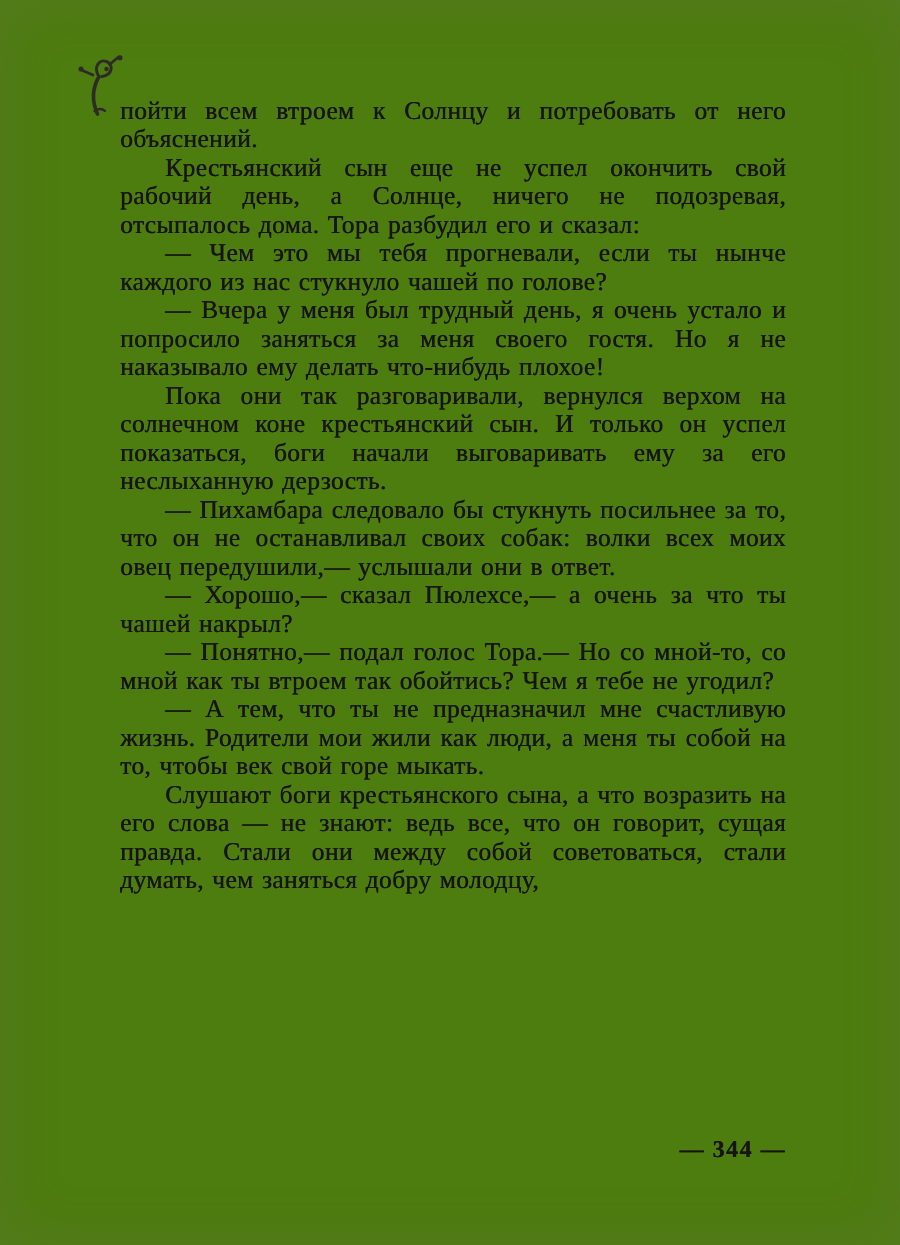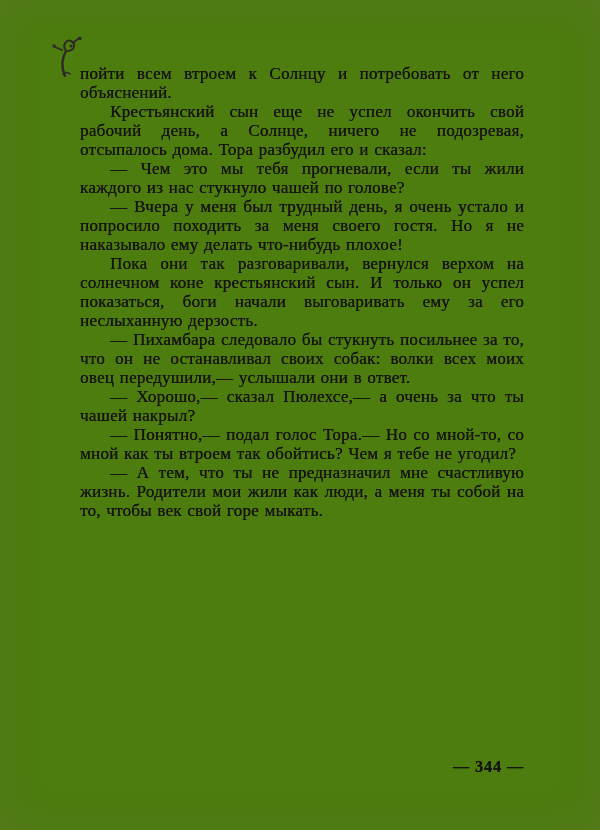--- a/index.html
+++ b/index.html
@@ -79,24 +79,25 @@
       <circle cx="4" cy="10" r="1.7" fill="#2e2b27"></circle>
       <circle cx="30" cy="2.5" r="1.7" fill="#2e2b27"></circle>
       <circle cx="21" cy="10" r="1.5" fill="#2e2b27"></circle>
       <path d="M13 38 C16 36 18 36 20 38" stroke="#2e2b27" stroke-width="1.6" fill="none" stroke-linecap="round"></path>
     </svg>
   </div>
 
   <div class="text-block">
     <p class="cont">пойти всем втроем к Солнцу и потребовать от него объяснений.</p>
     <p class="ind">Крестьянский сын еще не успел окончить свой рабочий день, а Солнце, ничего не подозревая, отсыпалось дома. Тора разбудил его и сказал:</p>
-    <p class="ind">— Чем это мы тебя прогневали, если ты жили каждого из нас стукнуло чашей по голове?</p>
-    <p class="ind">— Вчера у меня был трудный день, я очень устало и попросило походить за меня своего гостя. Но я не наказывало ему делать что-нибудь плохое!</p>
+    <p class="ind">— Чем это мы тебя прогневали, если ты нынче каждого из нас стукнуло чашей по голове?</p>
+    <p class="ind">— Вчера у меня был трудный день, я очень устало и попросило заняться за меня своего гостя. Но я не наказывало ему делать что-нибудь плохое!</p>
     <p class="ind">Пока они так разговаривали, вернулся верхом на солнечном коне крестьянский сын. И только он успел показаться, боги начали выговаривать ему за его неслыханную дерзость.</p>
     <p class="ind">— Пихамбара следовало бы стукнуть посильнее за то, что он не останавливал своих собак: волки всех моих овец передушили,— услышали они в ответ.</p>
     <p class="ind">— Хорошо,— сказал Пюлехсе,— а очень за что ты чашей накрыл?</p>
     <p class="ind">— Понятно,— подал голос Тора.— Но со мной-то, со мной как ты втроем так обойтись? Чем я тебе не угодил?</p>
     <p class="ind">— А тем, что ты не предназначил мне счастливую жизнь. Родители мои жили как люди, а меня ты собой на то, чтобы век свой горе мыкать.</p>
+    <p class="ind">Слушают боги крестьянского сына, а что возразить на его слова — не знают: ведь все, что он говорит, сущая правда. Стали они между собой советоваться, стали думать, чем заняться добру молодцу,</p>
   </div>
 
   <div class="page-number">— 344 —</div>
 
 </div>
 
 </body></html>

